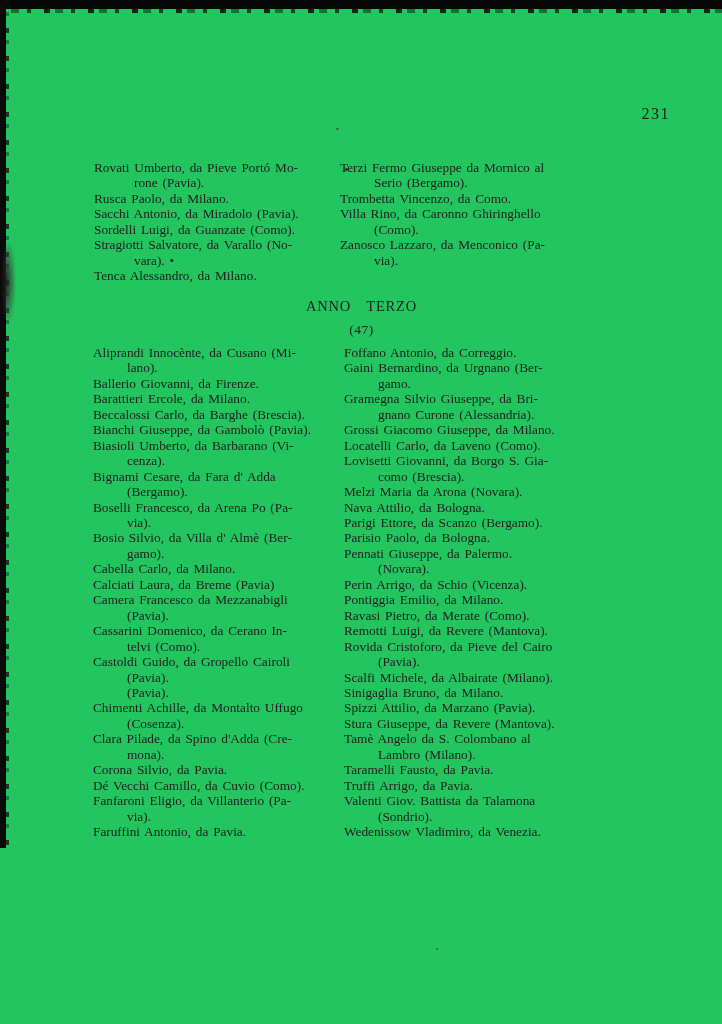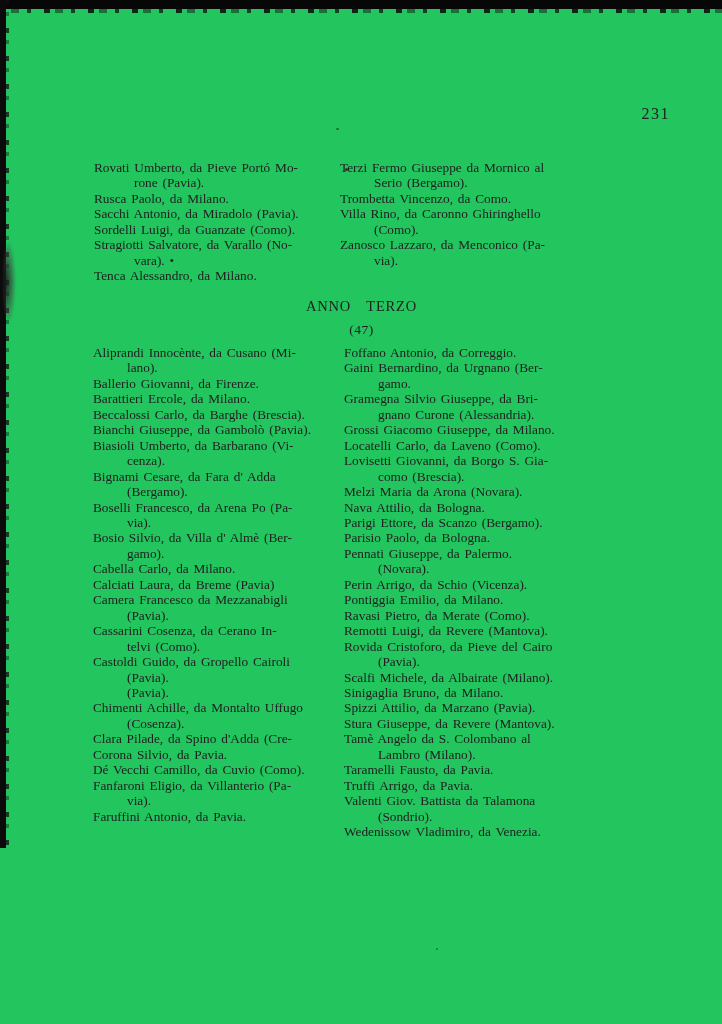--- a/index.html
+++ b/index.html
@@ -170,36 +170,37 @@
           <div class="line">Cabella Carlo, da Milano.</div>
         </div>
         <div class="entry">
           <div class="line">Calciati Laura, da Breme (Pavia)</div>
         </div>
         <div class="entry">
           <div class="line">Camera Francesco da Mezzanabigli</div>
           <div class="line cont">(Pavia).</div>
         </div>
         <div class="entry">
-          <div class="line">Cassarini Cosenza, da Cerano In-</div>
+          <div class="line">Cassarini Domenico, da Cerano In-</div>
           <div class="line cont">telvi (Como).</div>
         </div>
         <div class="entry">
           <div class="line">Castoldi Guido, da Gropello Cairoli</div>
           <div class="line cont">(Pavia).</div>
         </div>
         <div class="entry">
           <div class="line cont">(Pavia).</div>
         </div>
         <div class="entry">
           <div class="line">Chimenti Achille, da Montalto Uffugo</div>
           <div class="line cont">(Cosenza).</div>
         </div>
         <div class="entry">
           <div class="line">Clara Pilade, da Spino d'Adda (Cre-</div>
+          <div class="line cont">mona).</div>
         </div>
         <div class="entry">
           <div class="line">Corona Silvio, da Pavia.</div>
         </div>
         <div class="entry">
           <div class="line">Dé Vecchi Camillo, da Cuvio (Como).</div>
         </div>
         <div class="entry">
           <div class="line">Fanfaroni Eligio, da Villanterio (Pa-</div>
           <div class="line cont">via).</div>

